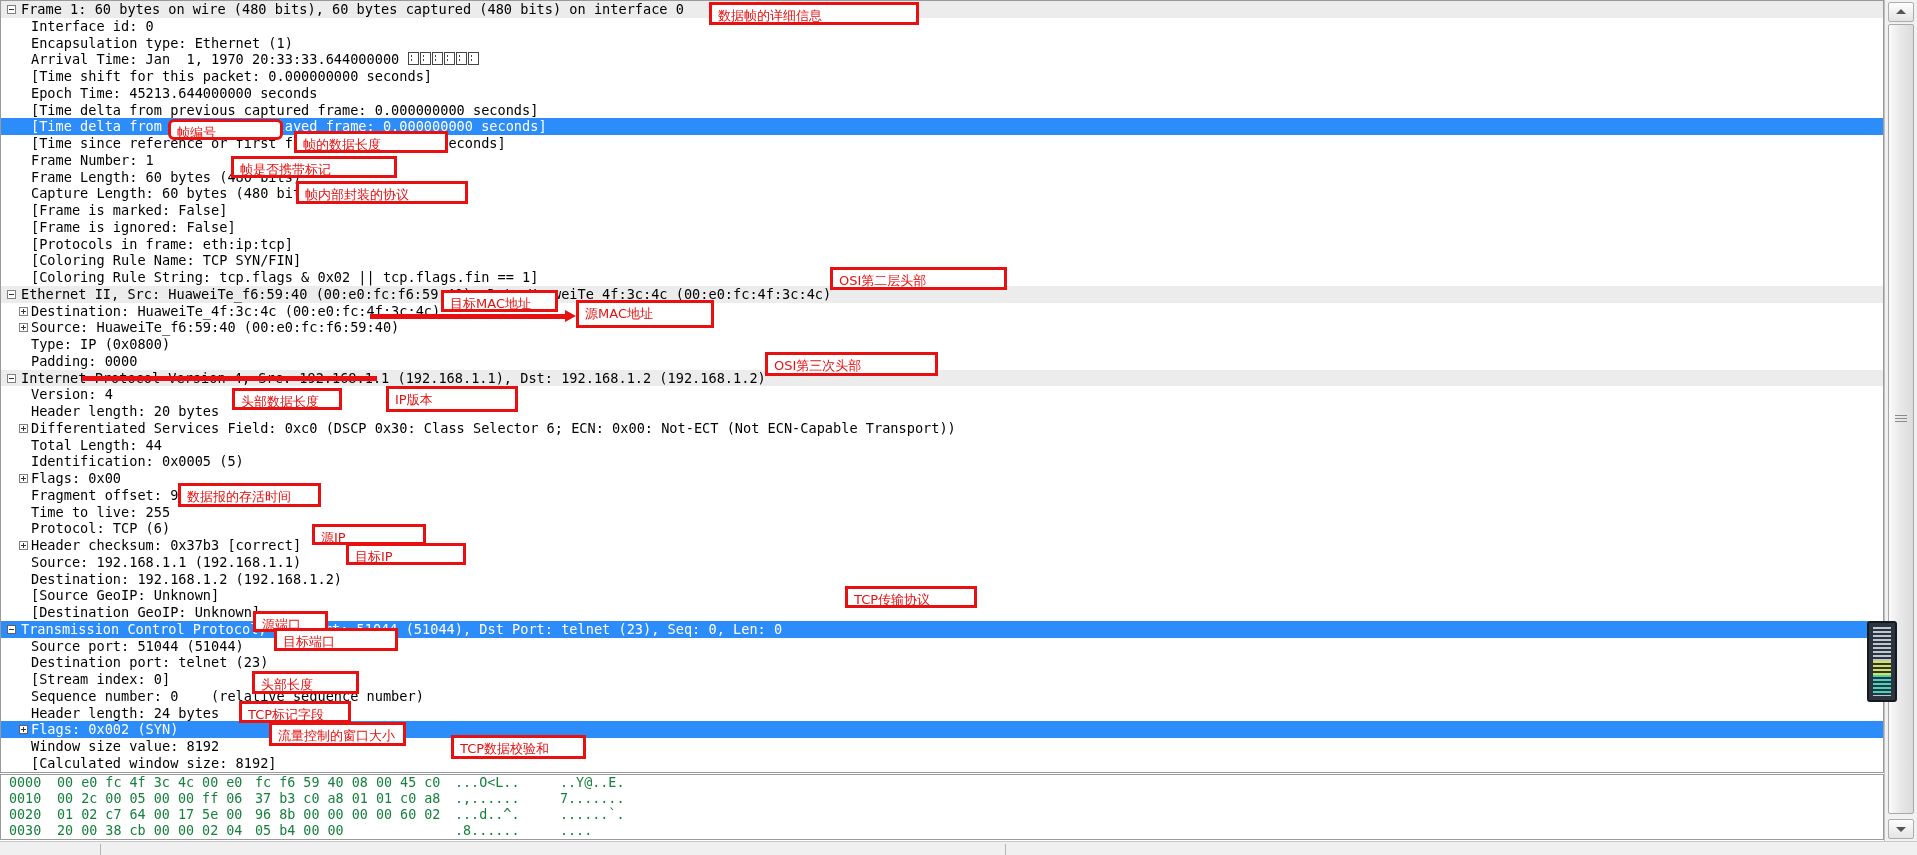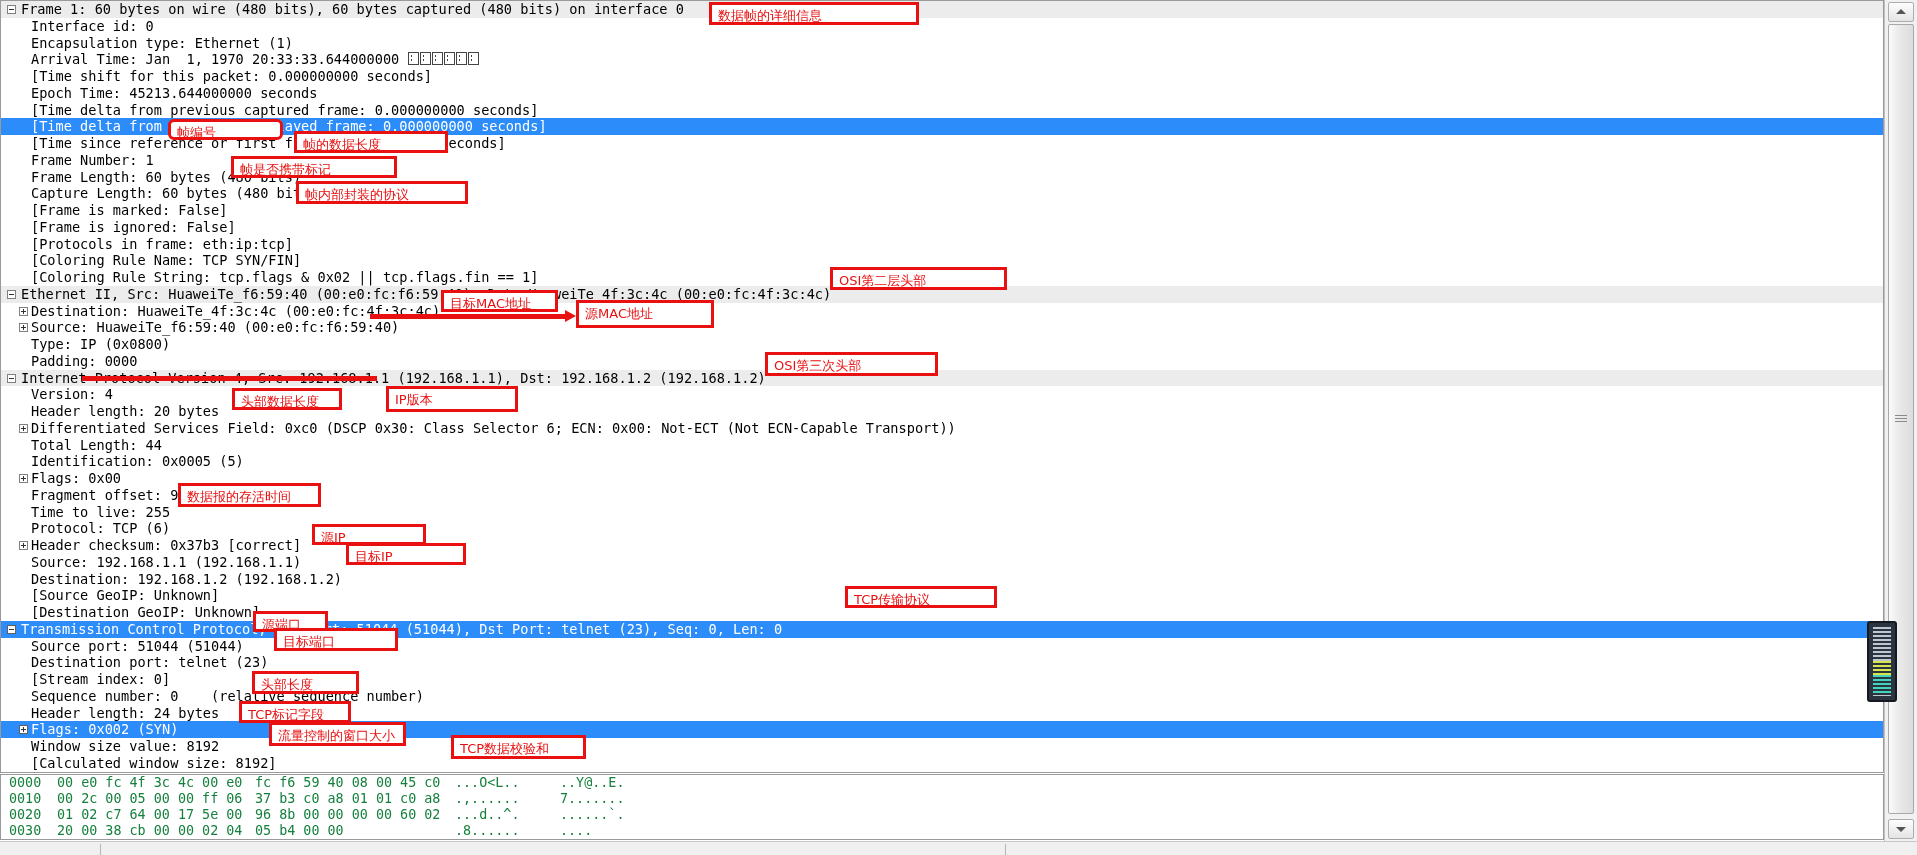--- a/index.html
+++ b/index.html
@@ -254,21 +254,21 @@
     <div class="anno" style="left: 296px; top: 181px; width: 172px; height: 23px;">帧内部封装的协议</div>
     <div class="anno" style="left: 830px; top: 267px; width: 177px; height: 23px;">OSI第二层头部</div>
     <div class="anno" style="left: 441px; top: 290px; width: 117px; height: 22px;">目标MAC地址</div>
     <div class="anno" style="left: 576px; top: 300px; width: 138px; height: 28px;">源MAC地址</div>
     <div class="anno" style="left: 765px; top: 352px; width: 173px; height: 24px;">OSI第三次头部</div>
     <div class="anno" style="left: 386px; top: 366px; width: 132px; height: 26px; margin-top: 20px;">IP版本</div>
     <div class="anno" style="left: 232px; top: 388px; width: 110px; height: 22px;">头部数据长度</div>
     <div class="anno" style="left: 178px; top: 483px; width: 143px; height: 24px;">数据报的存活时间</div>
     <div class="anno" style="left: 312px; top: 524px; width: 114px; height: 21px;">源IP</div>
     <div class="anno" style="left: 346px; top: 543px; width: 120px; height: 22px;">目标IP</div>
-    <div class="anno" style="left: 845px; top: 586px; width: 152px; height: 22px;">TCP传输协议</div>
+    <div class="anno" style="left: 845px; top: 586px; width: 132px; height: 22px;">TCP传输协议</div>
     <div class="anno" style="left: 253px; top: 611px; width: 75px; height: 21px;">源端口</div>
     <div class="anno" style="left: 274px; top: 628px; width: 124px; height: 23px;">目标端口</div>
     <div class="anno" style="left: 252px; top: 671px; width: 107px; height: 23px;">头部长度</div>
     <div class="anno" style="left: 239px; top: 701px; width: 112px; height: 22px;">TCP标记字段</div>
     <div class="anno" style="left: 269px; top: 722px; width: 137px; height: 24px;">流量控制的窗口大小</div>
     <div class="anno" style="left: 451px; top: 735px; width: 135px; height: 24px;">TCP数据校验和</div>
     <div class="leader arrow" style="left: 370px; top: 314px; width: 195px;"></div>
     <div class="leader" style="left: 82px; top: 376px; width: 295px;"></div>
   </div>
 

